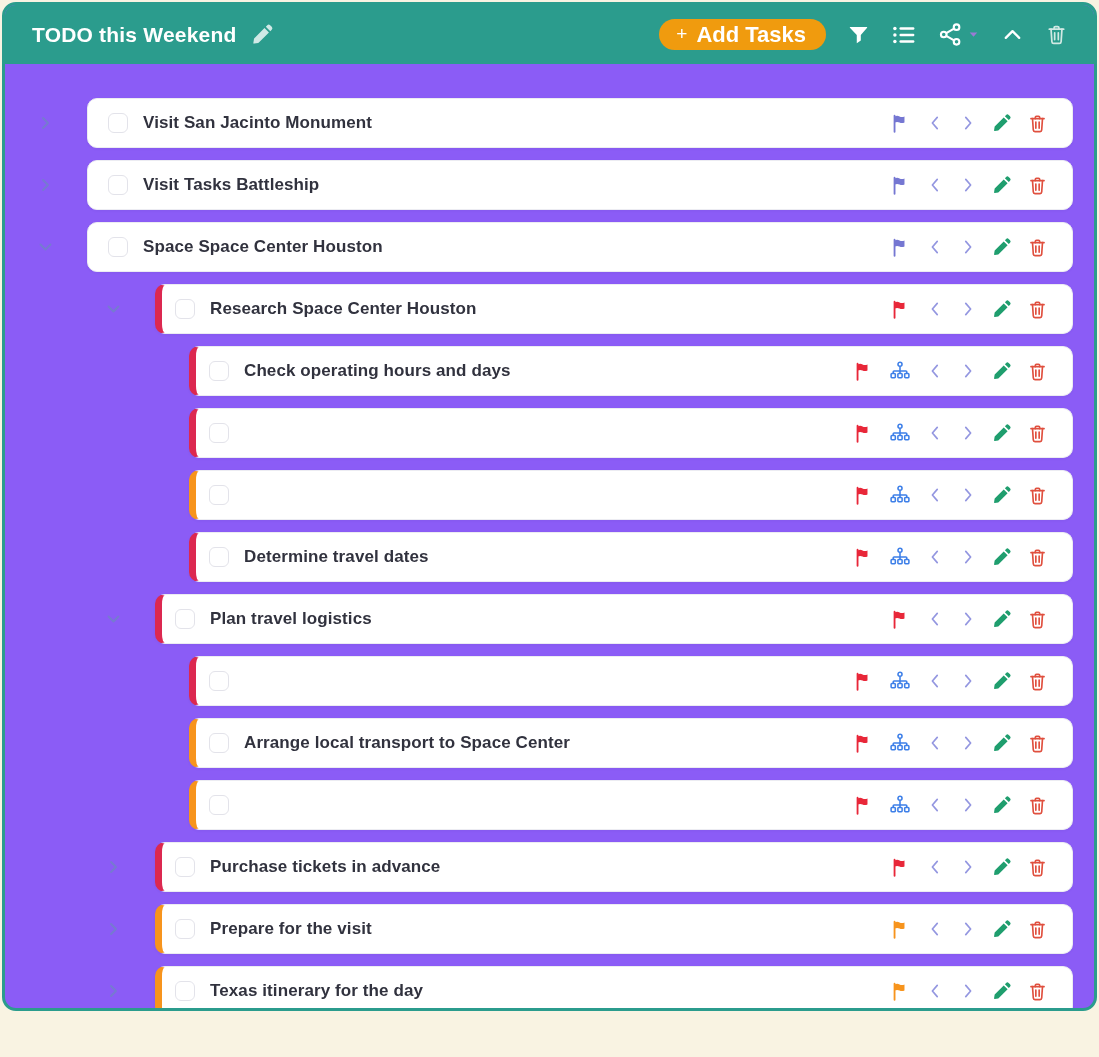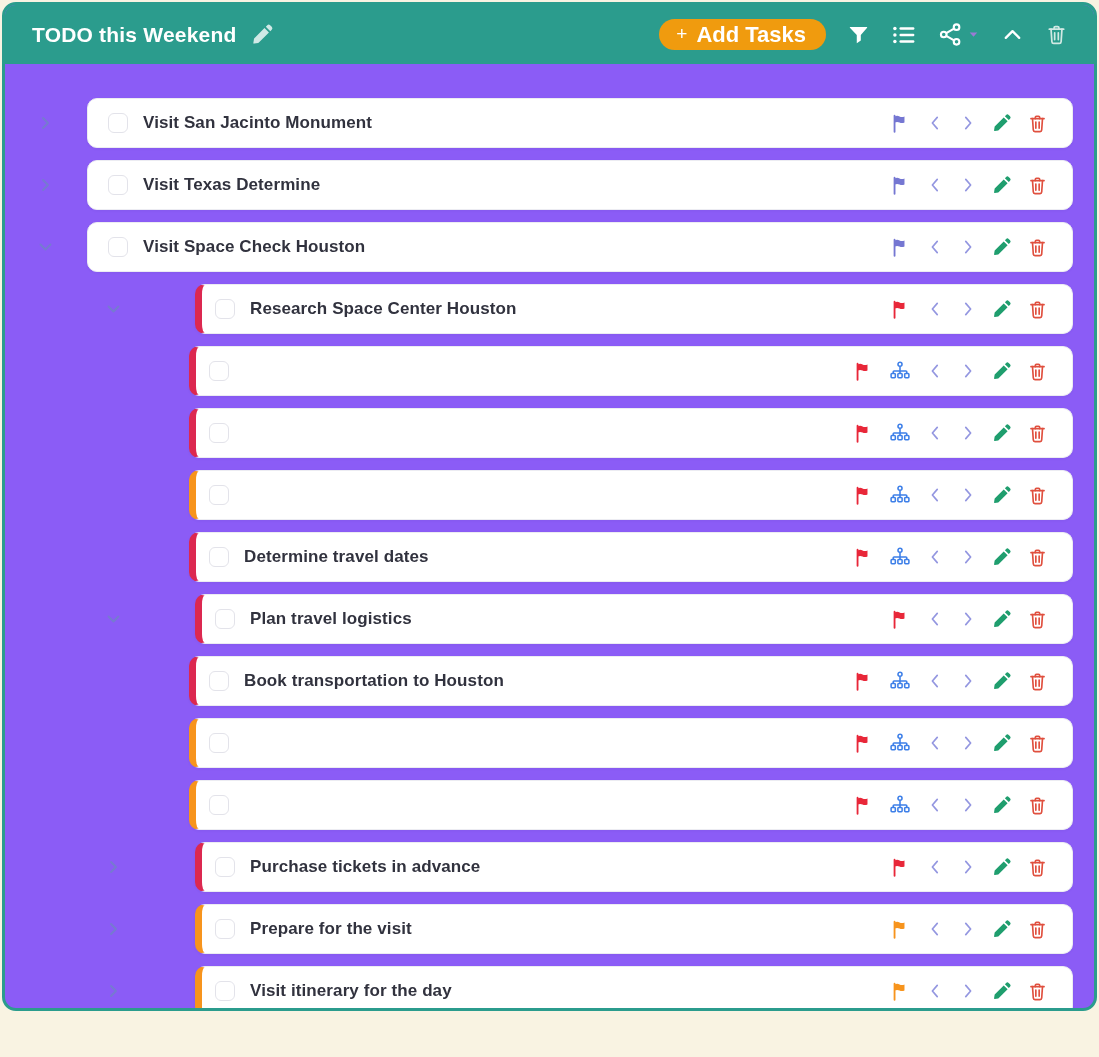--- a/index.html
+++ b/index.html
@@ -54,21 +54,21 @@
   .add-btn .plus { font-size: 19px; font-weight: 400; line-height: 1; margin-top: -2px; }
   .add-btn .lbl  { font-size: 22px; font-weight: 600; }
   .hicon { color: #ffffff; display: flex; align-items: center; cursor: pointer; }
   .share-group { display: flex; align-items: center; gap: 4px; }
   .share-caret { color: var(--caret-violet, #9a7bd4); display: flex; cursor: pointer; }
   .hicon.trash-pale { color: var(--header-trash, #d2e9e4); }
 
   
   .tasklist { padding: 34px 21px 0 58px; }
   .row { position: relative; margin-bottom: 12px; padding-left: 24px; }
-  .row.lvl-2 .card { margin-left: 108px; }
+  .row.lvl-2 .card { margin-left: 68px; }
   .row.lvl-3 .card { margin-left: 102px; }
   .card {
     height: 50px;
     background: #fff;
     border: 1px solid var(--card-border, #ececf2);
     border-radius: 10px;
     display: flex;
     align-items: center;
     padding: 0 24px 0 20px;
     box-shadow: 0 1px 3px rgba(45,45,70,.05);
@@ -227,21 +227,21 @@
     </div>
   </div>
       <div class="row lvl-1">
     <span class="expand collapsed">
       <svg width="17" height="17" viewBox="0 0 24 24" fill="none" stroke="currentColor" stroke-width="2.7" stroke-linecap="round" stroke-linejoin="round">
         <polyline points="5 8.5 12 15.5 19 8.5"></polyline>
       </svg>
     </span>
     <div class="card">
       <span class="checkbox"></span>
-      <span class="task-title">Visit Texas Determine</span>
+      <span class="task-title">Visit Tasks Battleship</span>
       <span class="actions">
         <span class="aicon">
           <svg class="flag-svg" width="21" height="21" viewBox="0 0 24 24" style="color: rgb(117, 119, 210);">
             <path d="M5.2 21.4V3.1" fill="none" stroke="currentColor" stroke-width="2.1" stroke-linecap="round"></path>
             <path d="M5.2 4c2-.95 3.95-.95 5.7-.05 1.75.9 3.7.9 5.65-.05v6.9c-1.95.95-3.9.95-5.65.05-1.75-.9-3.7-.9-5.7.05z" fill="currentColor"></path>
           </svg>
         </span>
 
         <span class="aicon chev">
           <svg width="18" height="18" viewBox="0 0 24 24" fill="none" stroke="currentColor" stroke-width="2.2" stroke-linecap="round" stroke-linejoin="round">
@@ -271,21 +271,21 @@
     </div>
   </div>
       <div class="row lvl-1">
     <span class="expand expanded">
       <svg width="17" height="17" viewBox="0 0 24 24" fill="none" stroke="currentColor" stroke-width="2.7" stroke-linecap="round" stroke-linejoin="round">
         <polyline points="5 8.5 12 15.5 19 8.5"></polyline>
       </svg>
     </span>
     <div class="card">
       <span class="checkbox"></span>
-      <span class="task-title">Visit Space Check Houston</span>
+      <span class="task-title">Space Space Center Houston</span>
       <span class="actions">
         <span class="aicon">
           <svg class="flag-svg" width="21" height="21" viewBox="0 0 24 24" style="color: rgb(117, 119, 210);">
             <path d="M5.2 21.4V3.1" fill="none" stroke="currentColor" stroke-width="2.1" stroke-linecap="round"></path>
             <path d="M5.2 4c2-.95 3.95-.95 5.7-.05 1.75.9 3.7.9 5.65-.05v6.9c-1.95.95-3.9.95-5.65.05-1.75-.9-3.7-.9-5.7.05z" fill="currentColor"></path>
           </svg>
         </span>
 
         <span class="aicon chev">
           <svg width="18" height="18" viewBox="0 0 24 24" fill="none" stroke="currentColor" stroke-width="2.2" stroke-linecap="round" stroke-linejoin="round">
@@ -355,20 +355,21 @@
             <path d="M10.1 10.3v7M13.9 10.3v7"></path>
           </svg>
         </span>
       </span>
     </div>
   </div>
       <div class="row lvl-3">
 
     <div class="card striped" style="--stripe: #dc2850;">
       <span class="checkbox"></span>
+      <span class="task-title">Check operating hours and days</span>
       <span class="actions">
         <span class="aicon">
           <svg class="flag-svg" width="21" height="21" viewBox="0 0 24 24" style="color: rgb(232, 39, 57);">
             <path d="M5.2 21.4V3.1" fill="none" stroke="currentColor" stroke-width="2.1" stroke-linecap="round"></path>
             <path d="M5.2 4c2-.95 3.95-.95 5.7-.05 1.75.9 3.7.9 5.65-.05v6.9c-1.95.95-3.9.95-5.65.05-1.75-.9-3.7-.9-5.7.05z" fill="currentColor"></path>
           </svg>
         </span>
         <span class="aicon map">
           <svg width="22" height="22" viewBox="0 0 24 24" fill="none" stroke="currentColor" stroke-width="1.7">
             <circle cx="12" cy="4.7" r="2.2"></circle>
@@ -588,21 +589,20 @@
             <path d="M10.1 10.3v7M13.9 10.3v7"></path>
           </svg>
         </span>
       </span>
     </div>
   </div>
       <div class="row lvl-3">
 
     <div class="card striped" style="--stripe: #dc2850;">
       <span class="checkbox"></span>
-      <span class="task-title">Book transportation to Houston</span>
       <span class="actions">
         <span class="aicon">
           <svg class="flag-svg" width="21" height="21" viewBox="0 0 24 24" style="color: rgb(232, 39, 57);">
             <path d="M5.2 21.4V3.1" fill="none" stroke="currentColor" stroke-width="2.1" stroke-linecap="round"></path>
             <path d="M5.2 4c2-.95 3.95-.95 5.7-.05 1.75.9 3.7.9 5.65-.05v6.9c-1.95.95-3.9.95-5.65.05-1.75-.9-3.7-.9-5.7.05z" fill="currentColor"></path>
           </svg>
         </span>
         <span class="aicon map">
           <svg width="22" height="22" viewBox="0 0 24 24" fill="none" stroke="currentColor" stroke-width="1.7">
             <circle cx="12" cy="4.7" r="2.2"></circle>
@@ -636,20 +636,21 @@
             <path d="M10.1 10.3v7M13.9 10.3v7"></path>
           </svg>
         </span>
       </span>
     </div>
   </div>
       <div class="row lvl-3">
 
     <div class="card striped" style="--stripe: #f7941d;">
       <span class="checkbox"></span>
+      <span class="task-title">Arrange local transport to Space Center</span>
       <span class="actions">
         <span class="aicon">
           <svg class="flag-svg" width="21" height="21" viewBox="0 0 24 24" style="color: rgb(232, 39, 57);">
             <path d="M5.2 21.4V3.1" fill="none" stroke="currentColor" stroke-width="2.1" stroke-linecap="round"></path>
             <path d="M5.2 4c2-.95 3.95-.95 5.7-.05 1.75.9 3.7.9 5.65-.05v6.9c-1.95.95-3.9.95-5.65.05-1.75-.9-3.7-.9-5.7.05z" fill="currentColor"></path>
           </svg>
         </span>
         <span class="aicon map">
           <svg width="22" height="22" viewBox="0 0 24 24" fill="none" stroke="currentColor" stroke-width="1.7">
             <circle cx="12" cy="4.7" r="2.2"></circle>
@@ -822,21 +823,21 @@
     </div>
   </div>
       <div class="row lvl-2">
     <span class="expand collapsed">
       <svg width="17" height="17" viewBox="0 0 24 24" fill="none" stroke="currentColor" stroke-width="2.7" stroke-linecap="round" stroke-linejoin="round">
         <polyline points="5 8.5 12 15.5 19 8.5"></polyline>
       </svg>
     </span>
     <div class="card striped" style="--stripe: #f7941d;">
       <span class="checkbox"></span>
-      <span class="task-title">Visit itinerary for the day</span>
+      <span class="task-title">Texas itinerary for the day</span>
       <span class="actions">
         <span class="aicon">
           <svg class="flag-svg" width="21" height="21" viewBox="0 0 24 24" style="color: rgb(247, 148, 29);">
             <path d="M5.2 21.4V3.1" fill="none" stroke="currentColor" stroke-width="2.1" stroke-linecap="round"></path>
             <path d="M5.2 4c2-.95 3.95-.95 5.7-.05 1.75.9 3.7.9 5.65-.05v6.9c-1.95.95-3.9.95-5.65.05-1.75-.9-3.7-.9-5.7.05z" fill="currentColor"></path>
           </svg>
         </span>
 
         <span class="aicon chev">
           <svg width="18" height="18" viewBox="0 0 24 24" fill="none" stroke="currentColor" stroke-width="2.2" stroke-linecap="round" stroke-linejoin="round">

